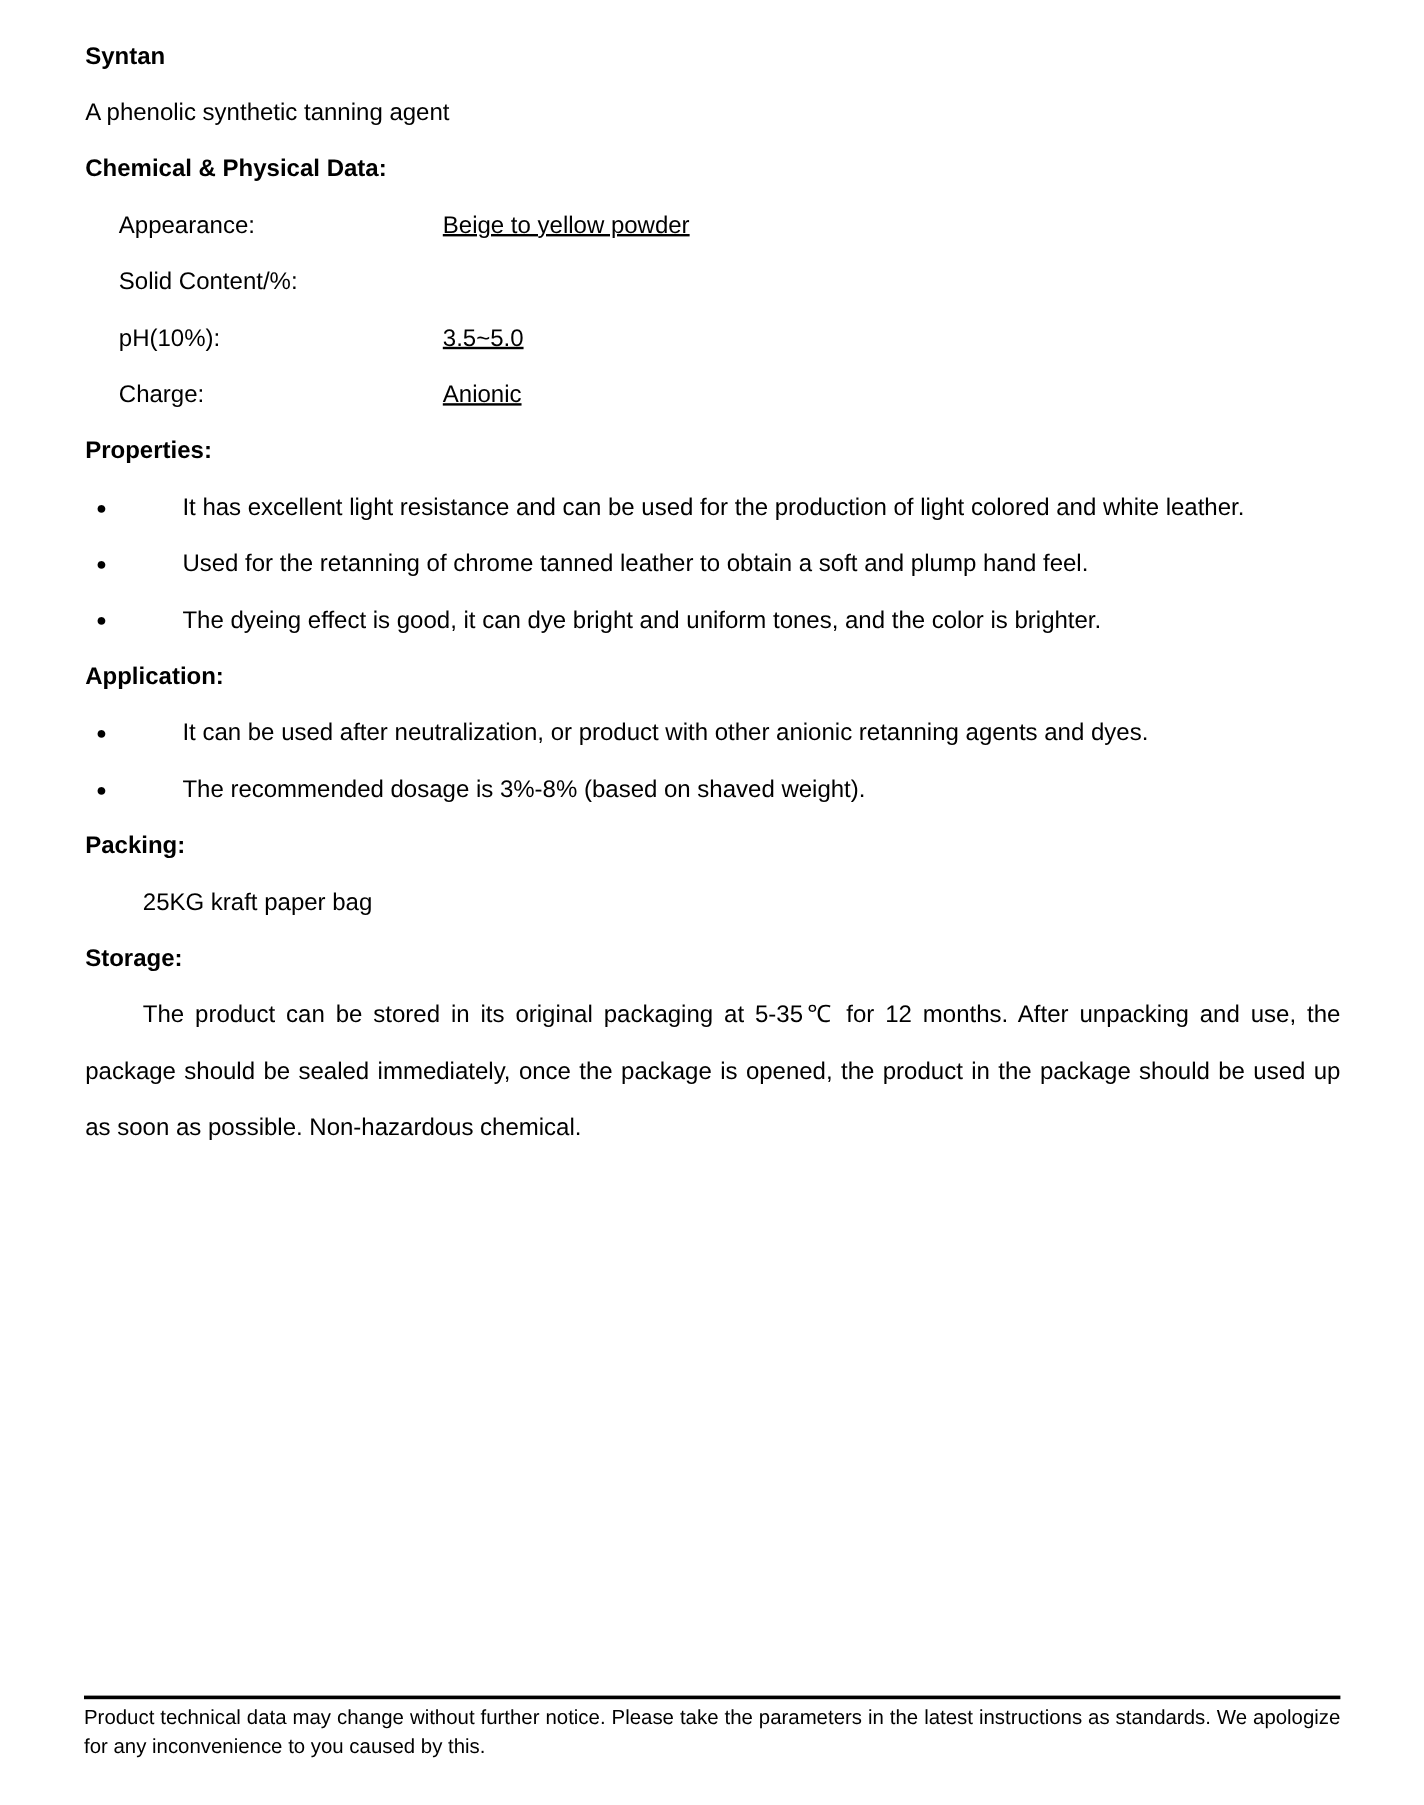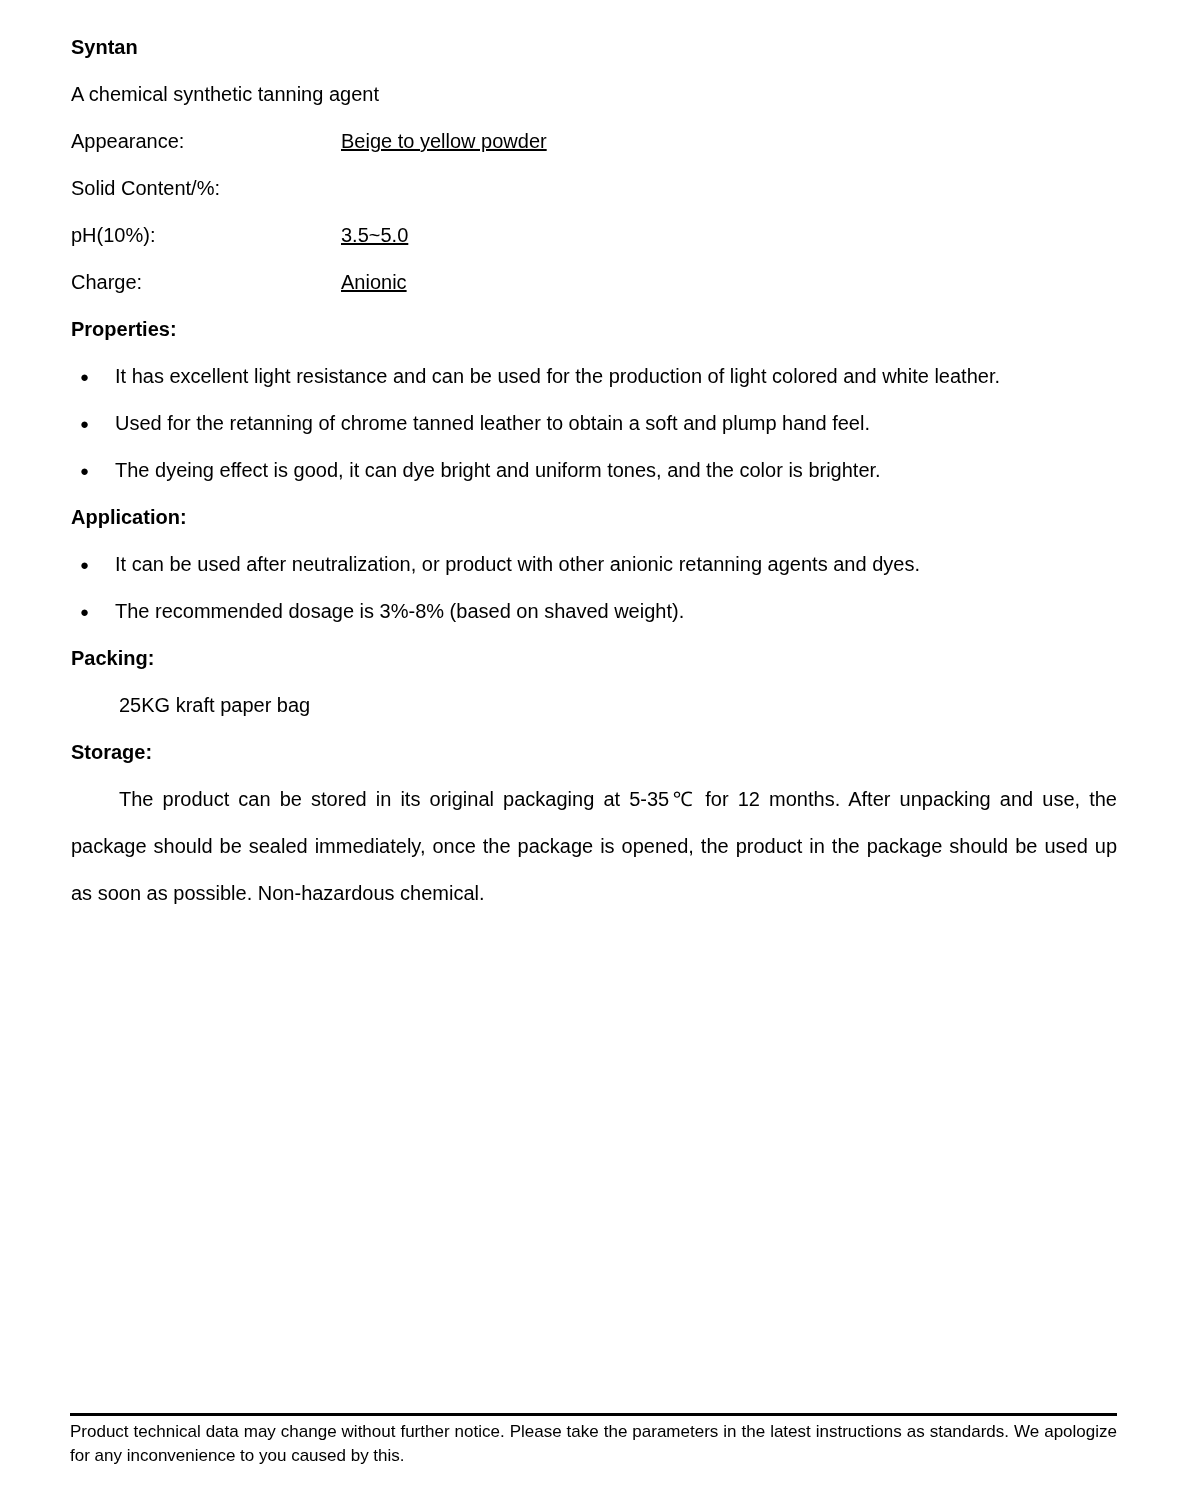--- a/index.html
+++ b/index.html
@@ -17,31 +17,31 @@
   }
   .content {
     position: absolute;
     top: 24px;
     left: 71px;
     width: 1046px;
   }
   .line { line-height: 47px; }
   .bold { font-weight: bold; }
   .row { display: flex; line-height: 47px; }
-  .cell-label { width: 270px; flex: 0 0 270px; }
+  .cell-label { width: 270px; flex: 0 0 270px; margin-left: 28px; }
   .cell-value { flex: 1; text-decoration: underline; }
   .bullet { display: flex; line-height: 47px; }
   .marker {
     flex: 0 0 44px;
     width: 44px;
     padding-left: 9px;
     font-size: 15px;
     line-height: 47px;
   }
-  .btext { flex: 1; text-align: justify; }
+  .btext { flex: 1; text-align: justify; margin-left: 37px; }
   .indented { padding-left: 48px; }
   .para {
     line-height: 47px;
     text-align: justify;
     text-indent: 48px;
   }
   .footer {
     position: absolute;
     left: 70px;
     right: 70px;
@@ -53,22 +53,23 @@
     text-align: justify;
   }
 </style>
 </head>
 <body>
 
 <div class="page">
   <div class="content">
 
     <div class="line bold">Syntan</div>
-    <div class="line">A chemical synthetic tanning agent</div>
+    <div class="line">A phenolic synthetic tanning agent</div>
 
+    <div class="line bold">Chemical &amp; Physical Data:</div>
 
     <div class="row">
       <div class="cell-label">Appearance:</div>
       <div class="cell-value">Beige to yellow powder</div>
     </div>
     <div class="row">
       <div class="cell-label">Solid Content/%:</div>
     </div>
     <div class="row">
       <div class="cell-label">pH(10%):</div>

